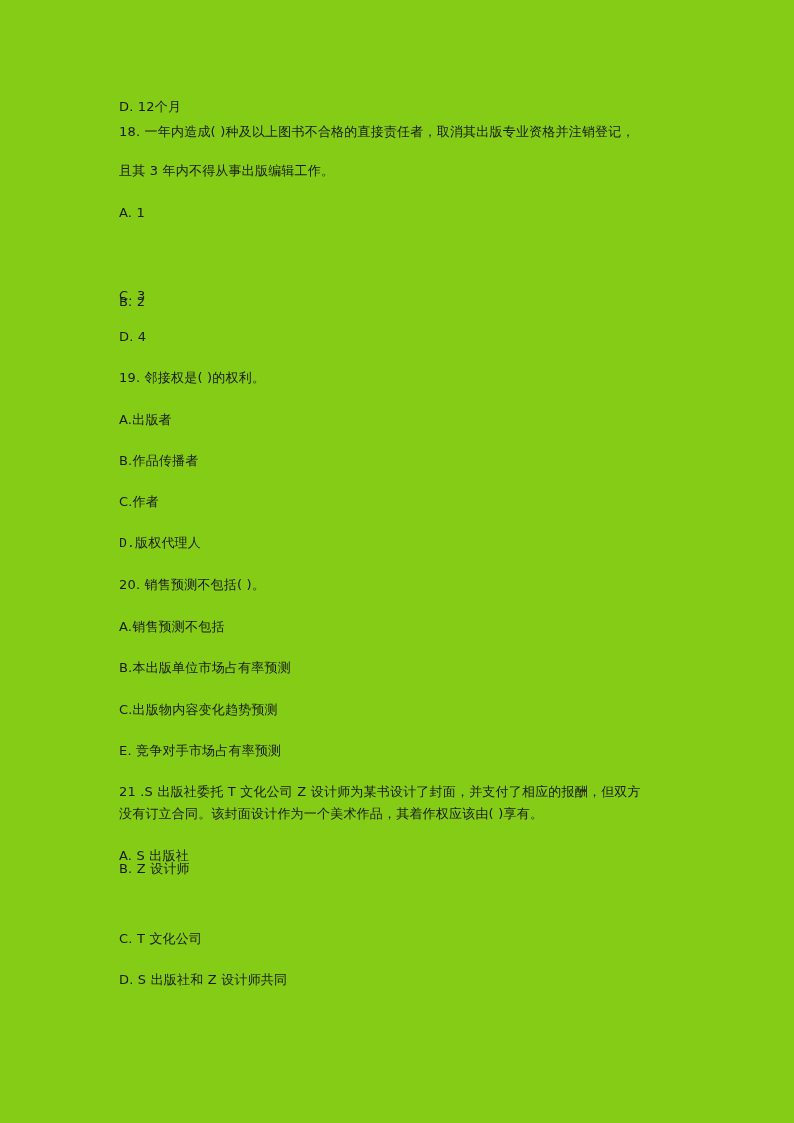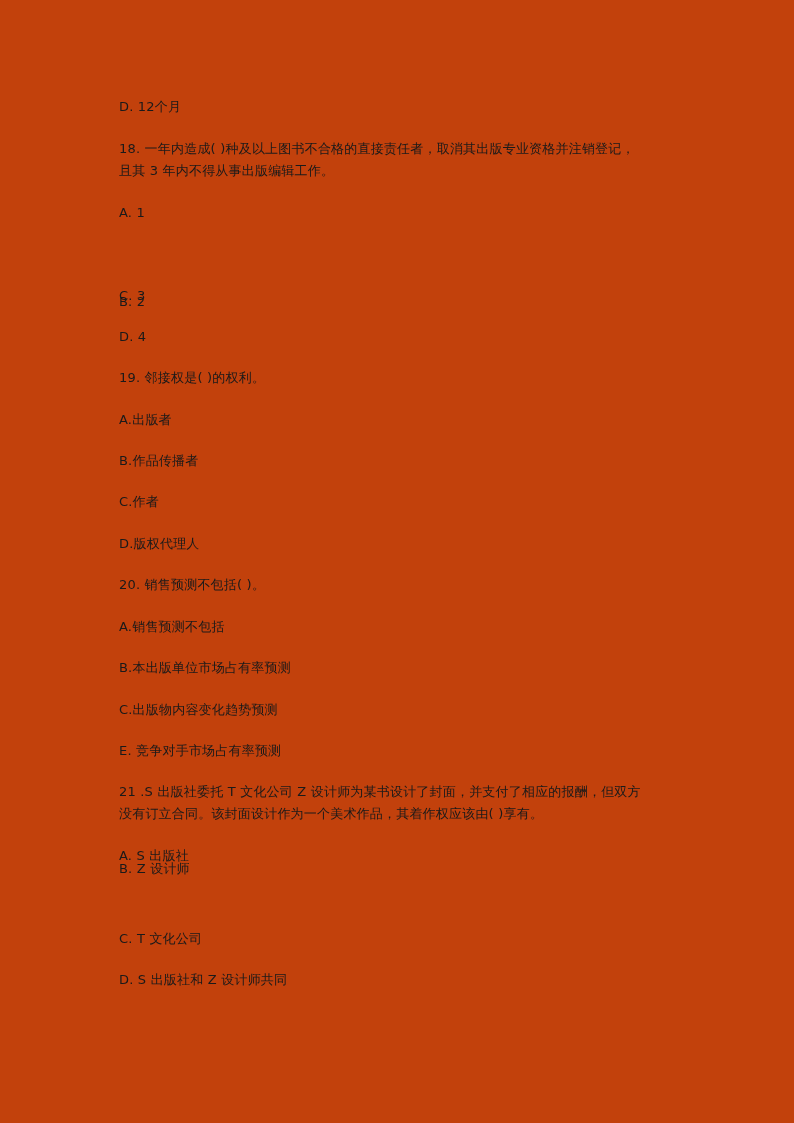--- a/index.html
+++ b/index.html
@@ -14,53 +14,53 @@
     overflow: hidden;
     font-family: "DejaVu Sans", "Liberation Sans", sans-serif;
     color: #1a1a1a;
   }
   .page {
     position: absolute;
     left: 0;
     top: 0;
     width: 794px;
     height: 1123px;
-    background: #c2410c;
+    background: #84cc16;
   }
   .line {
     position: absolute;
     left: 119px;
     font-size: 13px;
     line-height: 22px;
     white-space: nowrap;
     letter-spacing: 0.2px;
   }
 </style>
 </head>
 <body>
 
 <div class="page">
 
   <div class="line" style="top:96px;">D. 12个月</div>
 
   <div>
-    <div class="line" style="top:138px;text-align:right;">18. 一年内造成( )种及以上图书不合格的直接责任者，取消其出版专业资格并注销登记，</div>
+    <div class="line" style="top:121px;text-align:right;">18. 一年内造成( )种及以上图书不合格的直接责任者，取消其出版专业资格并注销登记，</div>
     <div class="line" style="top:160px;">且其 3 年内不得从事出版编辑工作。</div>
     <div class="line" style="top:202px;">A. 1</div>
     <div class="line" style="top:243px;margin-top:48px;">B. 2</div>
     <div class="line" style="top:285px;">C. 3</div>
     <div class="line" style="top:326px;">D. 4</div>
   </div>
 
   <div>
     <div class="line" style="top:367px;">19. 邻接权是( )的权利。</div>
     <div class="line" style="top:409px;">A.出版者</div>
     <div class="line" style="top:450px;">B.作品传播者</div>
     <div class="line" style="top:491px;">C.作者</div>
-    <div class="line" style="top:533px;">D.版权代理人</div>
+    <div class="line" style="top:533px;font-family:Liberation Mono, monospace;">D.版权代理人</div>
   </div>
 
   <div>
     <div class="line" style="top:574px;">20. 销售预测不包括( )。</div>
     <div class="line" style="top:616px;">A.销售预测不包括</div>
     <div class="line" style="top:657px;text-align:right;">B.本出版单位市场占有率预测</div>
     <div class="line" style="top:699px;">C.出版物内容变化趋势预测</div>
     <div class="line" style="top:740px;">E. 竞争对手市场占有率预测</div>
   </div>
 

